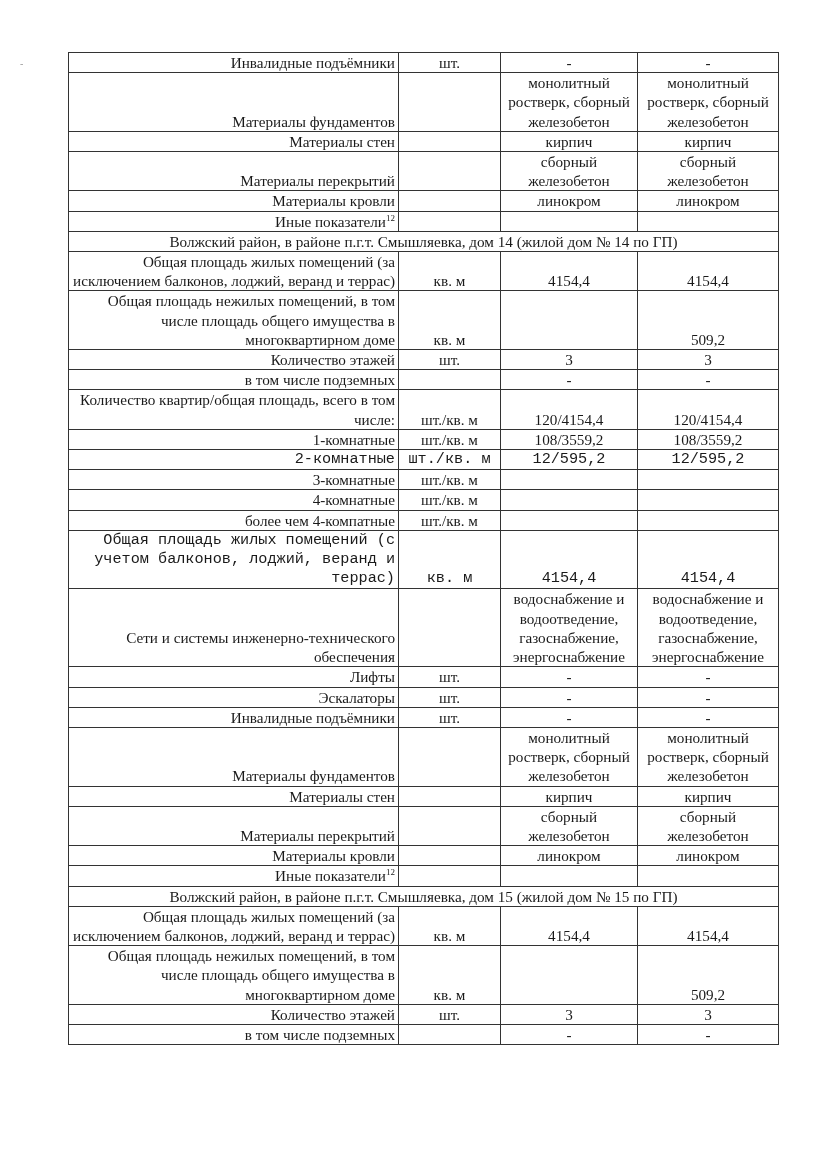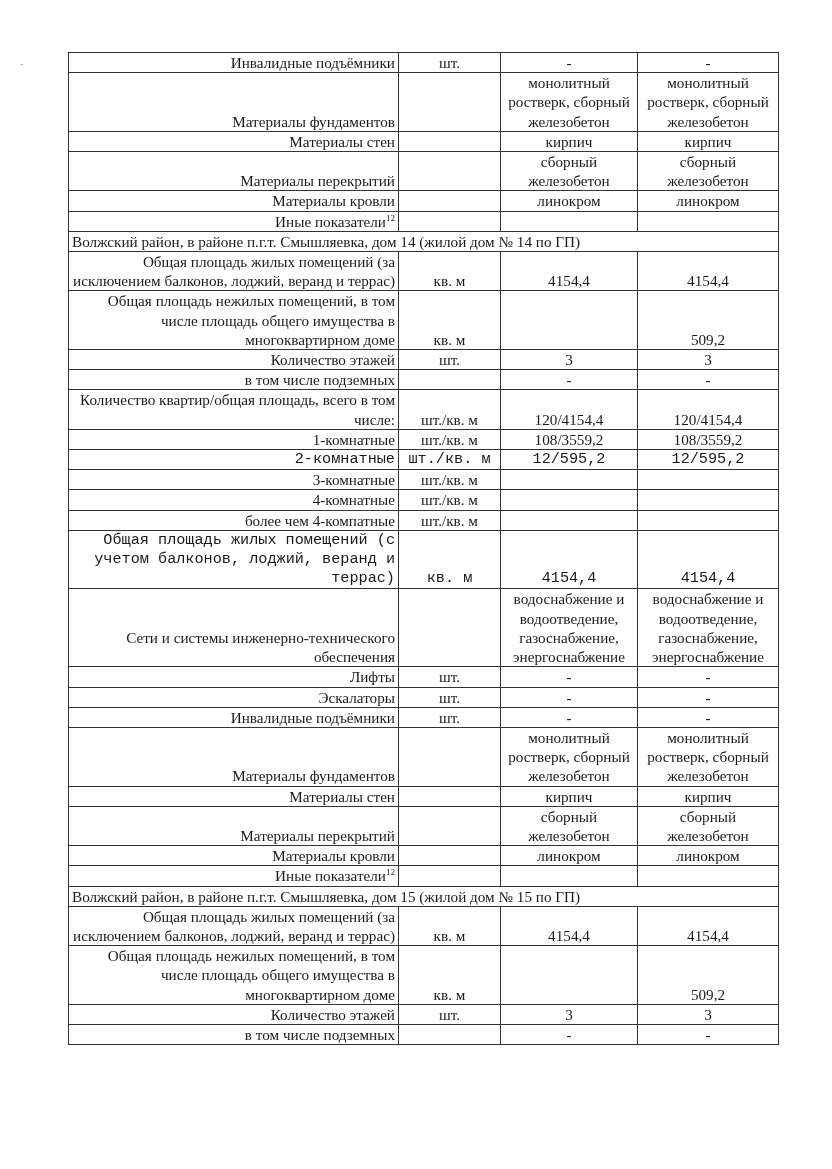--- a/index.html
+++ b/index.html
@@ -5,21 +5,21 @@
   html, body { margin:0; padding:0; background:#ffffff; }
   body { width:832px; height:1169px; position:relative; overflow:hidden;
          font-family:"Liberation Serif", serif; color:#1a1a1a; }
   .page-mark { position:absolute; left:20px; top:58px; font-size:10px; color:#999; }
   table { position:absolute; left:68px; top:52px; width:710px;
           border-collapse:collapse; table-layout:fixed; font-size:15.2px; line-height:19.2px; }
   td { border:1.3px solid #333; padding:0 3px; vertical-align:bottom; }
   col.c1 { width:330px; } col.c2 { width:102px; } col.c3 { width:137px; } col.c4 { width:141px; }
   td.lbl { text-align:right; }
   td.unit, td.val { text-align:center; }
-  td.sec { text-align:left; }
+  td.sec { text-align:center; }
   sup { font-size:9px; line-height:0; vertical-align:super; }
 </style>
 </head>
 <body>
 
 <div class="page-mark">-</div>
 
 <table>
   <colgroup>
       <col class="c1">

